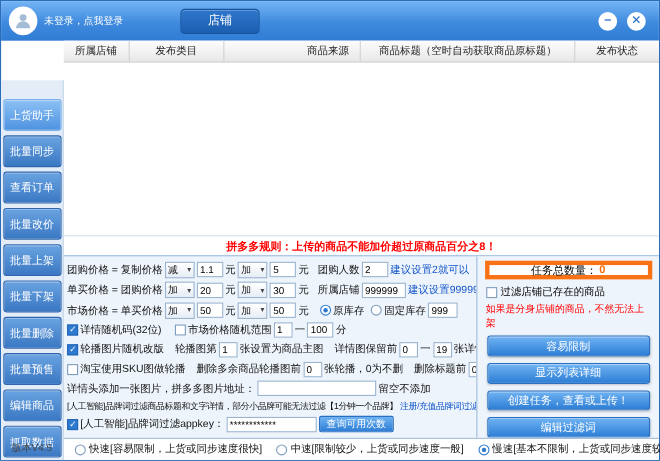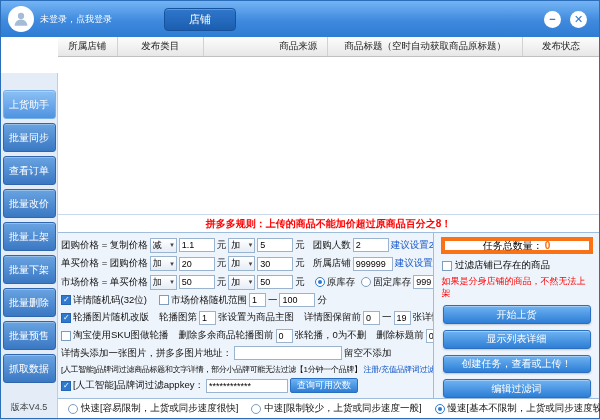--- a/index.html
+++ b/index.html
@@ -44,21 +44,21 @@
     color:#f00; font-size:10px; background:#fff; font-weight:bold; }
 
   .content { flex:1; display:flex; background:#eef4fb; border-top:1px solid #9ebcdc; overflow:hidden; }
 
   
   .settings { flex:1; padding:1px 3px; display:flex; flex-direction:column; justify-content:space-evenly; overflow:hidden; }
   .srow { display:flex; align-items:center; gap:2px; font-size:9.5px; color:#111; white-space:nowrap; }
   .lbl {}
   .note-blue { color:#1456c8; }
   .num { height:14px; border:1px solid #9ab4d0; font-size:9px; padding:0 2px; background:#fff; font-family:"Liberation Sans",sans-serif; }
-  .w16{width:17px;} .w22{width:36px;} .w26{width:27px;} .w38{width:40px;} .w80{width:82px;} .w105{width:108px;}
+  .w16{width:17px;} .w22{width:24px;} .w26{width:27px;} .w38{width:40px;} .w80{width:82px;} .w105{width:108px;}
   .select { height:15px; min-width:27px; background:linear-gradient(180deg,#fff,#e6edf6);
     border:1px solid #9ab4d0; display:inline-flex; align-items:center; justify-content:space-between;
     font-size:9px; padding:0 2px; gap:2px; cursor:pointer; }
   .arr { font-size:7px; color:#444; }
   .cbox { width:10px; height:10px; border:1px solid #7d9cbe; background:#fff; display:inline-block; position:relative; flex:none; cursor:pointer; }
   .cbox.checked { background:#2e7ad0; border-color:#2565b5; }
   .cbox.checked::after { content:"✓"; color:#fff; font-size:8px; position:absolute; top:-1px; left:1px; }
   .rad { width:10px; height:10px; border:1px solid #7d9cbe; border-radius:50%; background:#fff; display:inline-block; position:relative; flex:none; cursor:pointer; }
   .rad.selected { border-color:#2e7ad0; }
   .rad.selected::after { content:""; position:absolute; left:2px; top:2px; right:2px; bottom:2px; border-radius:50%; background:#2e7ad0; }
@@ -111,20 +111,21 @@
 
   <div class="sidebar">
     <div class="side-item active">上货助手</div>
     <div class="side-item">批量同步</div>
     <div class="side-item">查看订单</div>
     <div class="side-item">批量改价</div>
     <div class="side-item">批量上架</div>
     <div class="side-item">批量下架</div>
     <div class="side-item">批量删除</div>
     <div class="side-item">批量预售</div>
+    <div class="side-item">编辑商品</div>
     <div class="side-item">抓取数据</div>
     <div class="version">版本V4.5</div>
   </div>
 
   <div class="main">
 
     <div class="thead">
       <div class="th">所属店铺</div>
       <div class="th">发布类目</div>
       <div class="th">商品ID</div>
@@ -258,21 +259,21 @@
       <div class="taskpanel">
         <div class="task-count">
           <span>任务总数量：</span>
           <span class="cnt">0</span>
         </div>
         <div class="task-filter">
           <span class="cbox"></span>
           <span>过滤店铺已存在的商品</span>
         </div>
         <div class="task-note">如果是分身店铺的商品，不然无法上架</div>
-        <div class="task-btn">开始上货</div>
+        <div class="task-btn">容易限制</div>
         <div class="task-btn">显示列表详细</div>
         <div class="task-btn">创建任务，查看或上传！</div>
         <div class="task-btn">编辑过滤词</div>
       </div>
 
     </div>
 
     <div class="bottombar">
       <div class="speed-opt">
         <span class="rad"></span>

